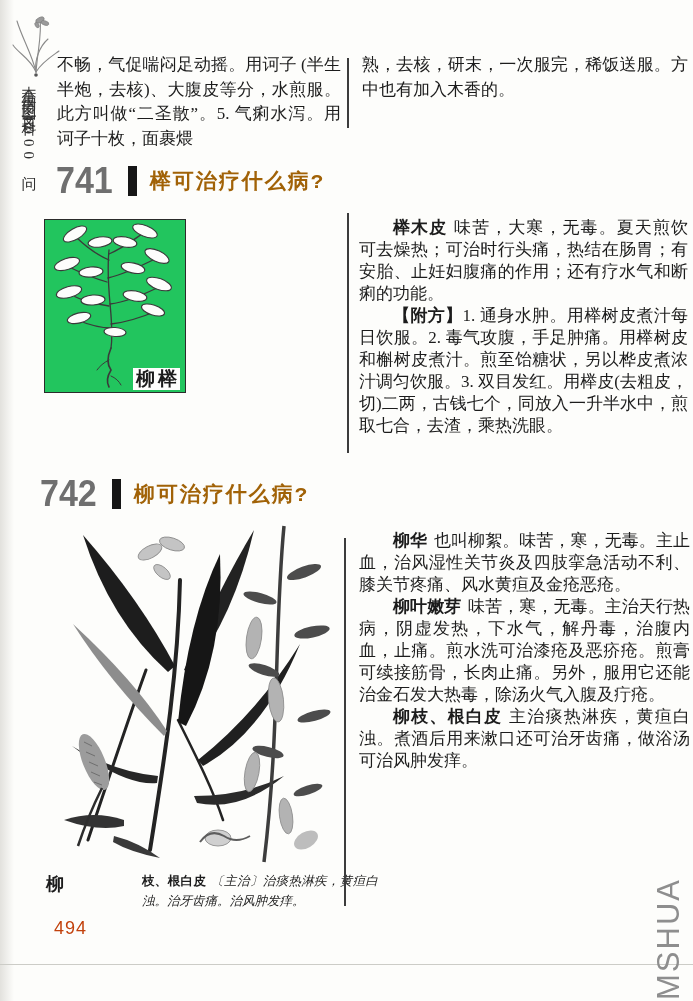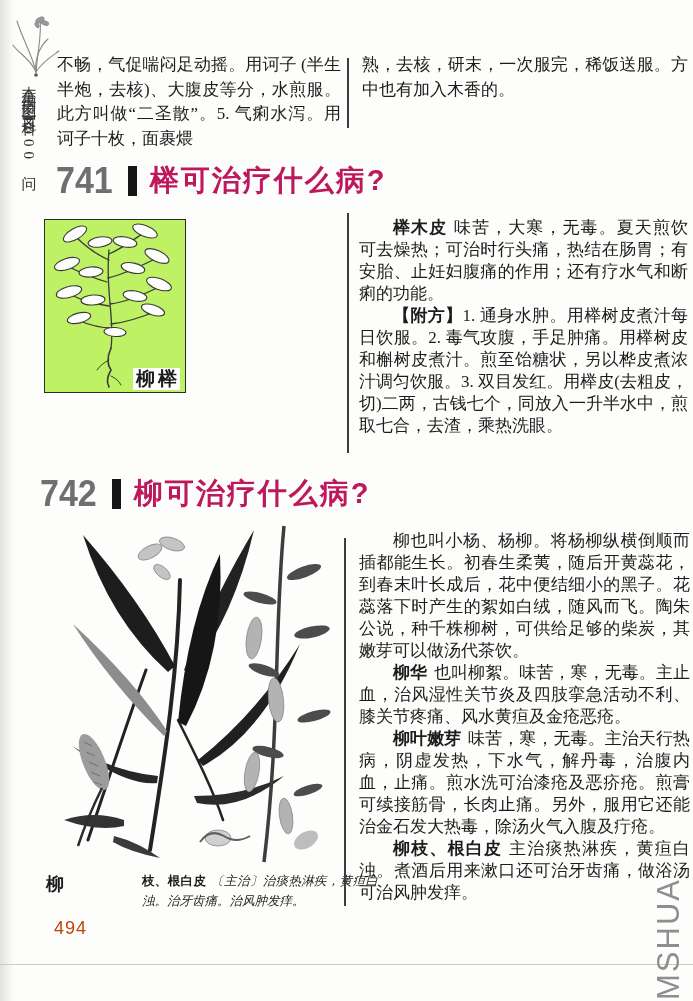--- a/index.html
+++ b/index.html
@@ -24,34 +24,34 @@
   .vd{position:absolute;width:2px;background:#3c3c3c;}
   #vd1{left:347px;top:58px;height:70px;}
   #vd2{left:347px;top:213px;height:240px;}
   #vd3{left:344px;top:538px;height:368px;}
   
   .heading{position:absolute;display:flex;align-items:center;
     font-family:"Liberation Sans","DejaVu Sans",sans-serif;white-space:nowrap;margin-left:8px;}
   .hnum{font-size:37px;font-weight:700;color:#6f6f6f;letter-spacing:0px;
     transform:scaleX(.92);transform-origin:left center;}
   .hbar{width:9px;height:30px;background:#161616;margin:0 13px 0 10px;}
-  .htitle{font-size:29px;font-weight:700;color:#be185d;letter-spacing:2px;}
+  .htitle{font-size:21px;font-weight:700;color:#a16207;letter-spacing:2px;font-family:Liberation Mono, monospace;}
   #h741{left:48px;top:160px;}
   #h742{left:32px;top:473px;}
   
   .bodycol{font-size:17px;line-height:22px;text-align:justify;}
   .bodycol p{margin:0;text-indent:2em;}
   #c741L{position:absolute;left:44px;top:217px;width:297px;}
   #c741R{position:absolute;left:359px;top:217px;width:329px;}
   #c742R{position:absolute;left:359px;top:530px;width:331px;}
   .term{font-family:Liberation Serif, serif;font-weight:700;margin-right:.4em;}
   .term-tight{font-family:"Liberation Sans","DejaVu Sans",sans-serif;font-weight:700;margin-right:0;}
   
   .figbox{float:left;width:142px;height:174px;border:1.5px solid #2b2b2b;
-    margin:2px 10px 18px 0;position:relative;box-sizing:border-box;background:#bef264;}
+    margin:2px 10px 18px 0;position:relative;box-sizing:border-box;background:#22c55e;}
   .figbox-label{position:absolute;right:5px;bottom:2px;font-size:19px;
     font-weight:700;letter-spacing:3px;background:#fefefd;padding-left:3px;}
   
   #fig742{position:absolute;left:28px;top:520px;width:362px;height:348px;}
   .fig742-label{position:absolute;left:46px;top:872px;font-size:18px;font-weight:700;}
   .caption{position:absolute;left:142px;top:871px;width:236px;
     font-size:12.5px;line-height:20px;text-align:justify;}
   .caption .ctext{font-style:italic;}
   
   .pageno{position:absolute;left:54px;top:918px;font-size:18px;letter-spacing:1px;
@@ -207,21 +207,20 @@
     <ellipse cx="190" cy="318" rx="13" ry="8" fill="#d0d0d0" stroke="#8f8f8f" stroke-width="0.9"></ellipse>
     <path d="M172,322 q10,-14 24,-6 q12,8 26,0" fill="none" stroke="#5d5d5d" stroke-width="2"></path>
   </g>
 </svg>
 <div class="fig742-label">柳</div>
 <div class="caption">
   <span class="cterm term">枝、根白皮</span><span class="ctext">〔主治〕治痰热淋疾，黄疸白浊。治牙齿痛。治风肿发痒。</span>
 </div>
 
 <div class="bodycol" id="c742R">
-  <p><span>柳也叫小杨、杨柳。将杨柳纵横倒顺而插都能生长。初春生柔荑，随后开黄蕊花，到春末叶长成后，花中便结细小的黑子。花蕊落下时产生的絮如白绒，随风而飞。陶朱公说，种千株柳树，可供给足够的柴炭，其嫩芽可以做汤代茶饮。</span></p>
   <p><span class="term">柳华</span><span>也叫柳絮。味苦，寒，无毒。主止血，治风湿性关节炎及四肢挛急活动不利、膝关节疼痛、风水黄疸及金疮恶疮。</span></p>
   <p><span class="term">柳叶嫩芽</span><span>味苦，寒，无毒。主治天行热病，阴虚发热，下水气，解丹毒，治腹内血，止痛。煎水洗可治漆疮及恶疥疮。煎膏可续接筋骨，长肉止痛。另外，服用它还能治金石发大热毒，除汤火气入腹及疔疮。</span></p>
   <p><span class="term">柳枝、根白皮</span><span>主治痰热淋疾，黄疸白浊。煮酒后用来漱口还可治牙齿痛，做浴汤可治风肿发痒。</span></p>
 </div>
 <div class="vd" id="vd3"></div>
 
 <div class="pageno">494</div>
 <div class="bottomrule"></div>
 <div class="watermark">MSHUA</div>
 

